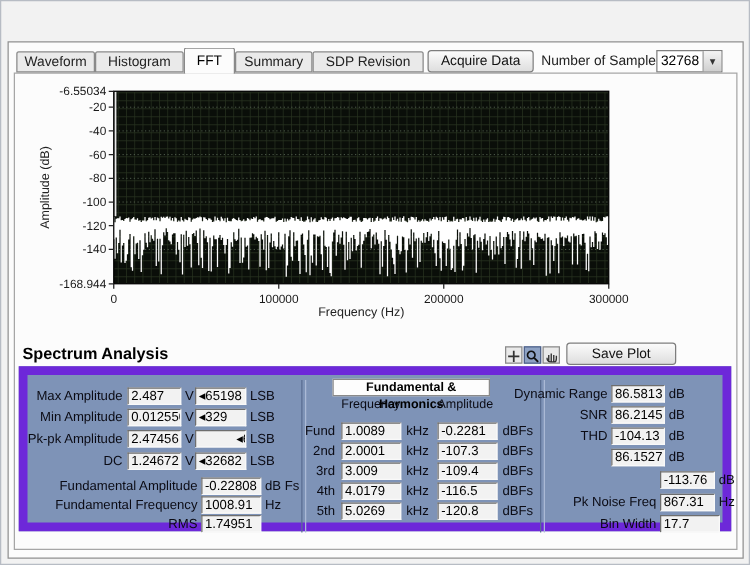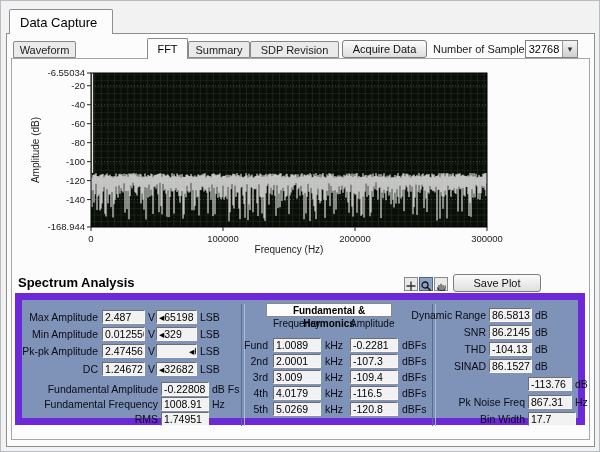--- a/index.html
+++ b/index.html
@@ -25,25 +25,25 @@
   .sep{position:absolute;top:4px;height:122px;width:2px;border-left:1px solid #5a6e92;border-right:1px solid #aab9d5;}
   .fh-title{position:absolute;left:244px;top:3px;width:126px;height:14px;background:#fdfdfd;border:1px solid #8a8a8a;font-size:10px;font-weight:bold;text-align:center;line-height:13px;color:#000;box-sizing:border-box;}
   .fh-col{position:absolute;top:18px;font-size:10px;color:#0b0b14;}
   .watermark{position:absolute;left:300px;top:424px;width:286px;text-align:right;font-size:20px;color:#b7e4b2;letter-spacing:1px;}
 </style>
 </head>
 <body>
 
 <div class="screen">
 
-  <div class="dc-tab">Data Capture</div>
   <div class="main-panel"></div>
   <div class="content-frame"></div>
 
   <div class="tab" style="left:12px;width:63px;">Waveform</div>
+  <div class="tab" style="left:75px;width:71px;">Histogram</div>
   <div class="tab active" style="left:146px;width:41px;">FFT</div>
   <div class="tab" style="left:187px;width:62px;">Summary</div>
   <div class="tab" style="left:249px;width:89px;">SDP Revision</div>
 
   <div class="btn" style="left:341px;top:39px;width:85px;height:18px;line-height:16px;">Acquire Data</div>
   <div class="lbl-top" style="left:432px;top:42px;">Number of Samples</div>
   <div class="dd">
     <span class="val">32768</span>
     <span class="arrow">▾</span>
   </div>
@@ -201,21 +201,20 @@
     <span class="unit" style="left:513px;top:8px;">dB</span>
 
     <span class="flbl" style="left:354px;top:25px;width:110px;">SNR</span>
     <span class="vbox" style="left:467px;top:25px;width:43px;">86.2145</span>
     <span class="unit" style="left:513px;top:25px;">dB</span>
 
     <span class="flbl" style="left:354px;top:42px;width:110px;">THD</span>
     <span class="vbox" style="left:467px;top:42px;width:43px;">-104.13</span>
     <span class="unit" style="left:513px;top:42px;">dB</span>
 
-    <span class="flbl" style="left:354px;top:59px;width:110px;">SINAD</span>
     <span class="vbox" style="left:467px;top:59px;width:43px;">86.1527</span>
     <span class="unit" style="left:513px;top:59px;">dB</span>
 
     <span class="vbox" style="left:506px;top:77px;width:44px;">-113.76</span>
     <span class="unit" style="left:553px;top:77px;">dB</span>
 
     <span class="flbl" style="left:393px;top:95px;width:110px;">Pk Noise Freq</span>
     <span class="vbox" style="left:506px;top:95px;width:44px;">867.31</span>
     <span class="unit" style="left:553px;top:95px;">Hz</span>
 

